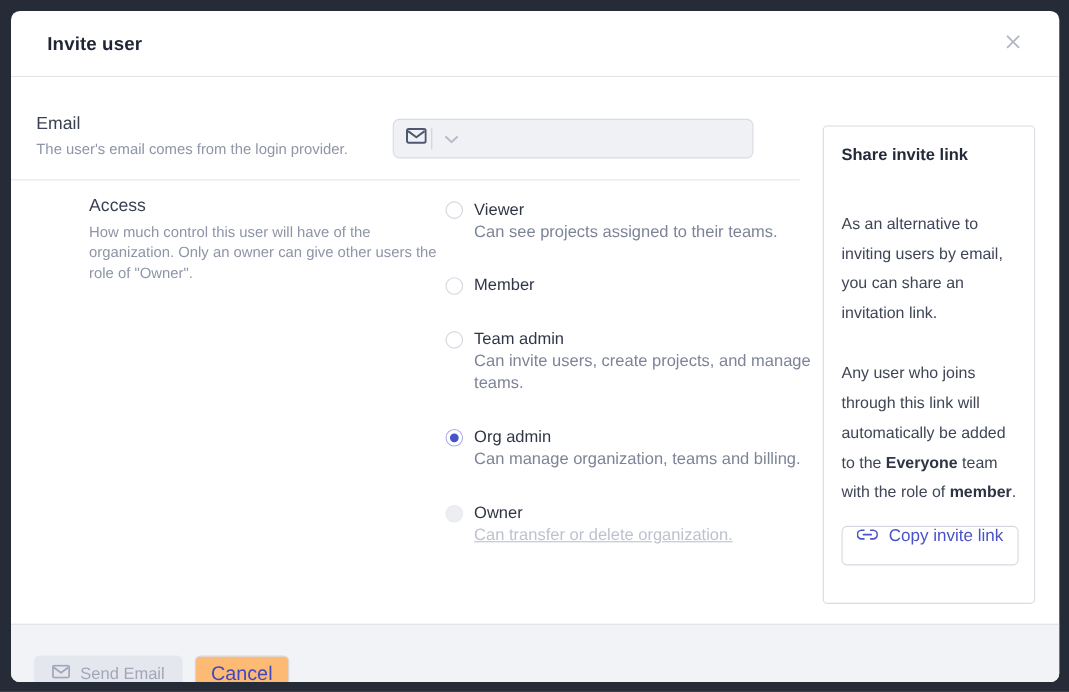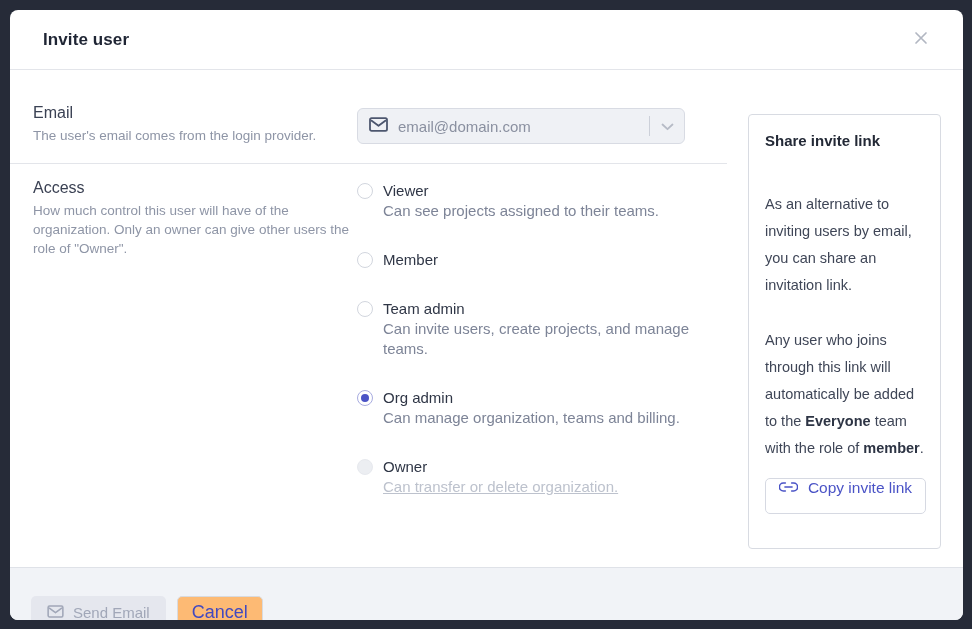--- a/index.html
+++ b/index.html
@@ -31,21 +31,21 @@
     width:24px; height:24px; display:flex; align-items:center; justify-content:center;
   }
   
   .modal-body { flex:1; display:flex; align-items:flex-start; }
   .main-col { width:717px; flex:0 0 717px; }
   .row { display:flex; }
   .row-email { height:76px; border-bottom:1px solid #e3e5ea; }
   .left-cell { width:347px; flex:0 0 347px; padding:16px 0 0 23px; }
   .section-label { font-size:16px; color:#3a4153; margin-bottom:4px; }
   .section-desc { font-size:13.5px; color:#8e95a6; line-height:19px; max-width:322px; }
-  .row-access .left-cell { padding-top:15px; }
+  .row-access .left-cell { padding-top:15px;margin-left:48px; }
   
   .email-cell { padding-top:20px; }
   .email-group {
     width:328px; height:36px;
     background:#eff1f5;
     border:1px solid #d8dbe3;
     border-radius:6px;
     display:flex; align-items:center;
     padding:0 8px 0 11px;
   }
@@ -145,21 +145,20 @@
           <div class="section-desc">The user's email comes from the login provider.</div>
         </div>
         <div class="email-cell">
           <div class="email-group">
             <span>
               <svg width="19" height="15" viewBox="0 0 19 15">
                   <rect x="1" y="1.2" width="17" height="12.6" rx="1.6" fill="none" stroke="#4d576f" stroke-width="1.8"></rect>
                   <path d="M2 3.2 L9.5 8.8 L17 3.2" fill="none" stroke="#4d576f" stroke-width="1.8" stroke-linejoin="round"></path>
                 </svg>
             </span>
-            <input class="email-input" type="text" placeholder="email@domain.com" style="">
             <span class="input-sep"></span>
             <button class="chevron-btn">
               <span>
                 <svg width="13" height="8" viewBox="0 0 13 8">
                     <path d="M1.5 1.5 L6.5 6.2 L11.5 1.5" fill="none" stroke="#b6bbc6" stroke-width="1.8" stroke-linecap="round" stroke-linejoin="round"></path>
                   </svg>
               </span>
             </button>
           </div>
         </div>

